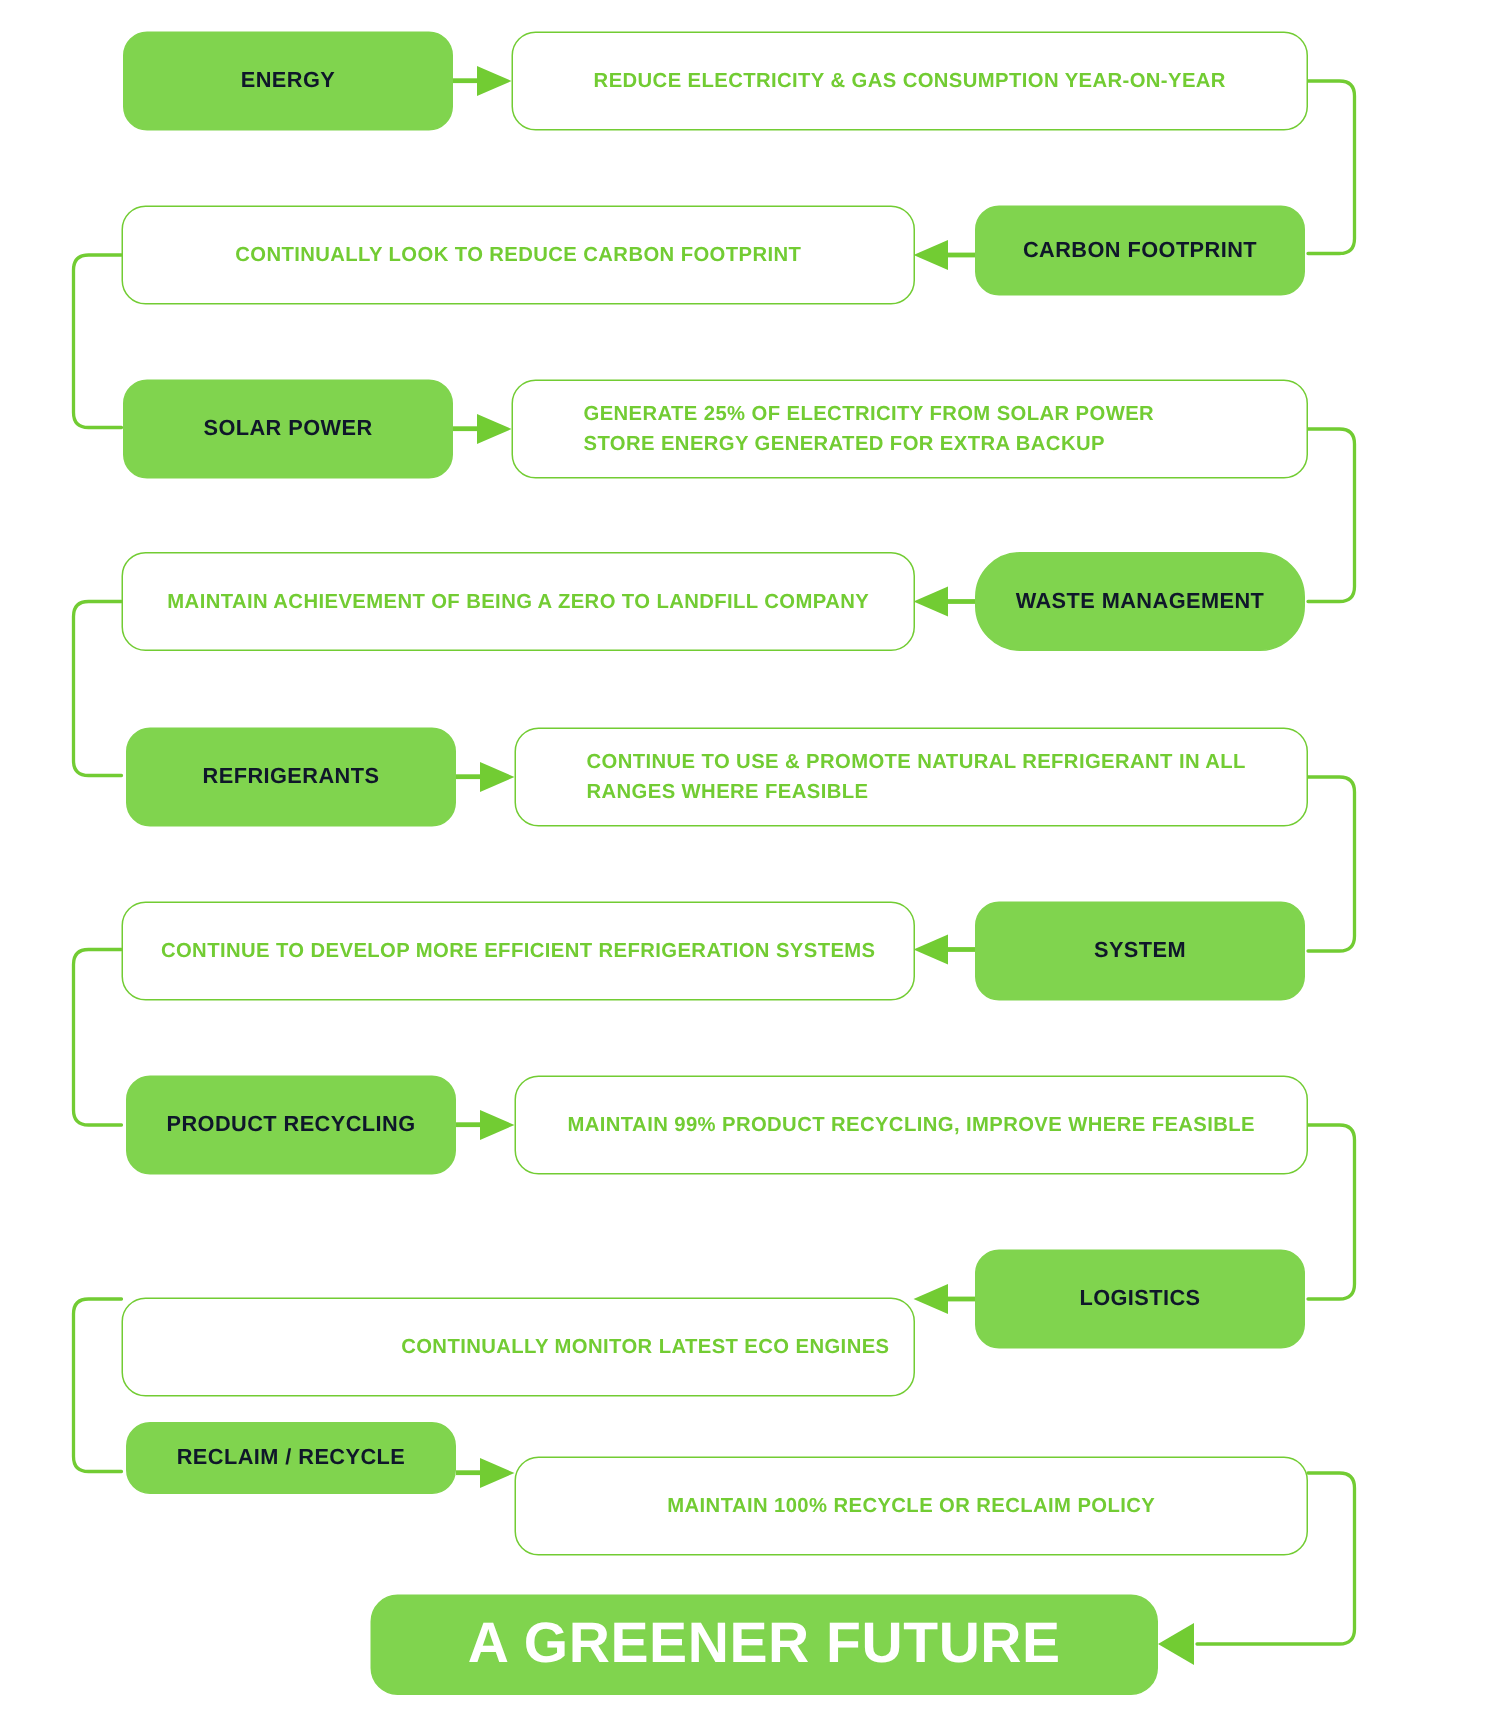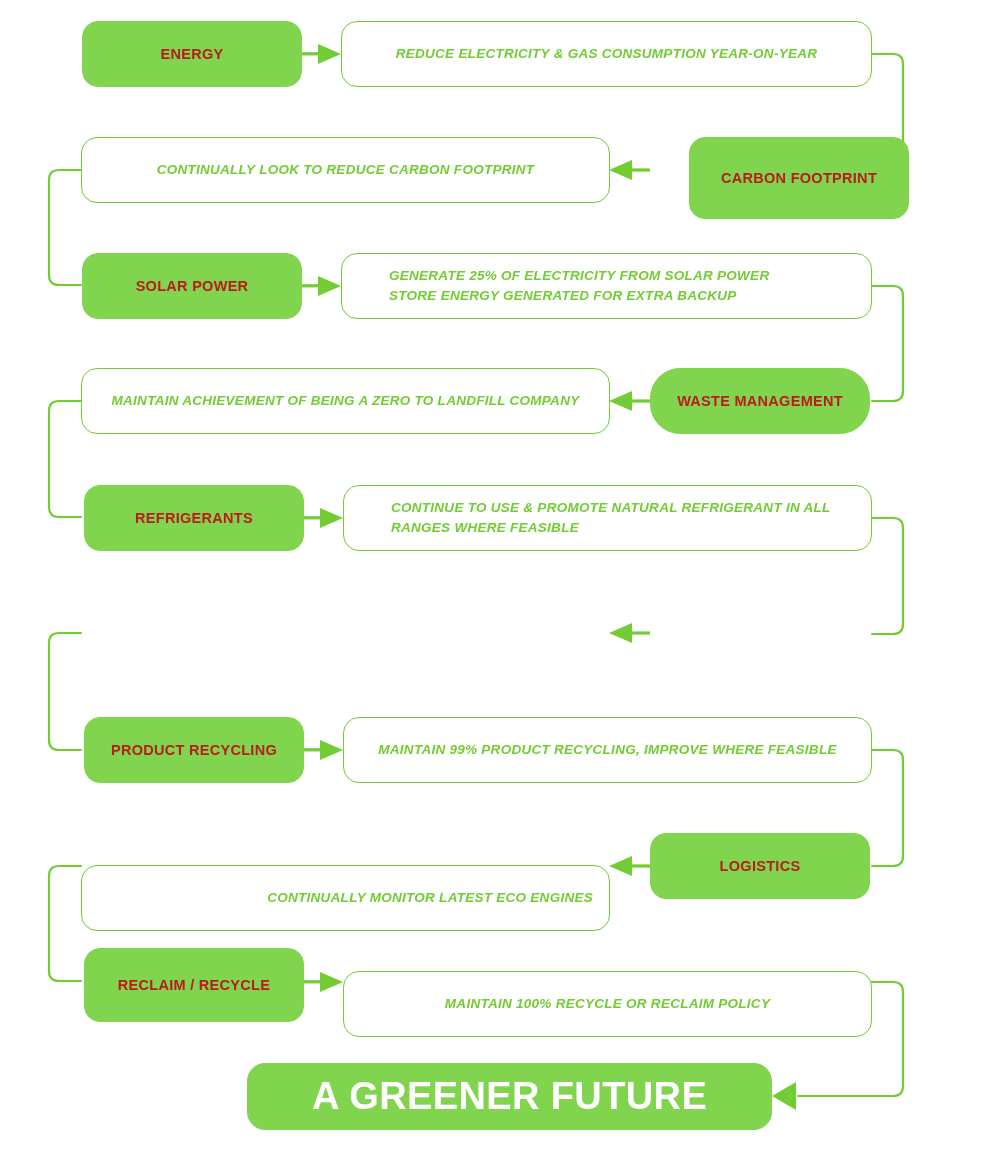--- a/index.html
+++ b/index.html
@@ -32,33 +32,32 @@
     box-sizing: border-box;
     border-radius: 16px;
     display: flex;
     align-items: center;
     justify-content: center;
     text-align: center;
     letter-spacing: 0.02em;
   }
   .node.cat {
     background: #80d44e;
-    color: #b91c1c;
+    color: #0f172a;
     font-weight: bold;
     font-size: 14.5px;
     border: 1px solid #80d44e;
   }
   .node.goal {
     background: #ffffff;
     border: 1.6px solid #72cc33;
     color: #72cc33;
     font-weight: bold;
     font-size: 13.5px;
     line-height: 1.45;
-    font-style: italic;
   }
   .node.goal.left-text {
     justify-content: flex-start;
     text-align: left;
   }
   .node.goal .txt {
     display: block;
     padding: 0 16px;
   }
   .node.final {
@@ -149,21 +148,21 @@
     <span class="txt">
       <span>REDUCE ELECTRICITY &amp; GAS CONSUMPTION YEAR-ON-YEAR</span>
     </span>
   </div>
 
   <div class="node goal" style="left:81px; top:137px; width:529px; height:66px;">
     <span class="txt">
       <span>CONTINUALLY LOOK TO REDUCE CARBON FOOTPRINT</span>
     </span>
   </div>
-  <div class="node cat" style="left:650px; top:137px; width:220px; height:82px;margin-left:39px;">
+  <div class="node cat" style="left:650px; top:137px; width:220px; height:60px;">
     <span>CARBON FOOTPRINT</span>
   </div>
 
   <div class="node cat" style="left:82px; top:253px; width:220px; height:66px;">
     <span>SOLAR POWER</span>
   </div>
   <div class="node goal left-text" style="left:341px; top:253px; width:531px; height:66px;">
     <span class="txt" style="padding-left:47px;">
       <span>GENERATE 25% OF ELECTRICITY FROM SOLAR POWER</span><br>
       <span>STORE ENERGY GENERATED FOR EXTRA BACKUP</span>
@@ -182,40 +181,48 @@
   <div class="node cat" style="left:84px; top:485px; width:220px; height:66px;">
     <span>REFRIGERANTS</span>
   </div>
   <div class="node goal left-text" style="left:343px; top:485px; width:529px; height:66px;">
     <span class="txt" style="padding-left:47px;">
       <span>CONTINUE TO USE &amp; PROMOTE NATURAL REFRIGERANT IN ALL</span><br>
       <span>RANGES WHERE FEASIBLE</span>
     </span>
   </div>
 
+  <div class="node goal" style="left:81px; top:601px; width:529px; height:66px;">
+    <span class="txt">
+      <span>CONTINUE TO DEVELOP MORE EFFICIENT REFRIGERATION SYSTEMS</span>
+    </span>
+  </div>
+  <div class="node cat" style="left:650px; top:601px; width:220px; height:66px;">
+    <span>SYSTEM</span>
+  </div>
 
   <div class="node cat" style="left:84px; top:717px; width:220px; height:66px;">
     <span>PRODUCT RECYCLING</span>
   </div>
   <div class="node goal" style="left:343px; top:717px; width:529px; height:66px;">
     <span class="txt">
       <span>MAINTAIN 99% PRODUCT RECYCLING, IMPROVE WHERE FEASIBLE</span>
     </span>
   </div>
 
   <div class="node goal" style="left:81px; top:865px; width:529px; height:66px;justify-content:flex-end;">
     <span class="txt">
       <span>CONTINUALLY MONITOR LATEST ECO ENGINES</span>
     </span>
   </div>
   <div class="node cat" style="left:650px; top:833px; width:220px; height:66px;">
     <span>LOGISTICS</span>
   </div>
 
-  <div class="node cat" style="left:84px; top:948px; width:220px; height:74px;align-items:center;">
+  <div class="node cat" style="left:84px; top:948px; width:220px; height:48px;align-items:center;">
     <span>RECLAIM / RECYCLE</span>
   </div>
   <div class="node goal" style="left:343px; top:948px; width:529px; height:66px;margin-top:23px;">
     <span class="txt">
       <span>MAINTAIN 100% RECYCLE OR RECLAIM POLICY</span>
     </span>
   </div>
 
   <div class="node cat final" style="left:247px; top:1063px; width:525px; height:67px;">
     <span>A GREENER FUTURE</span>

